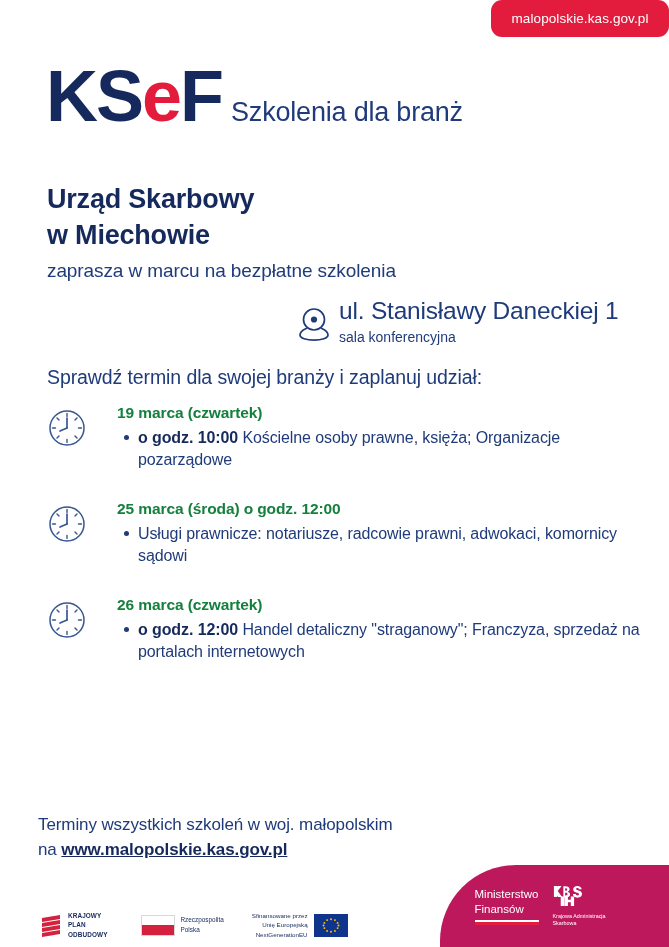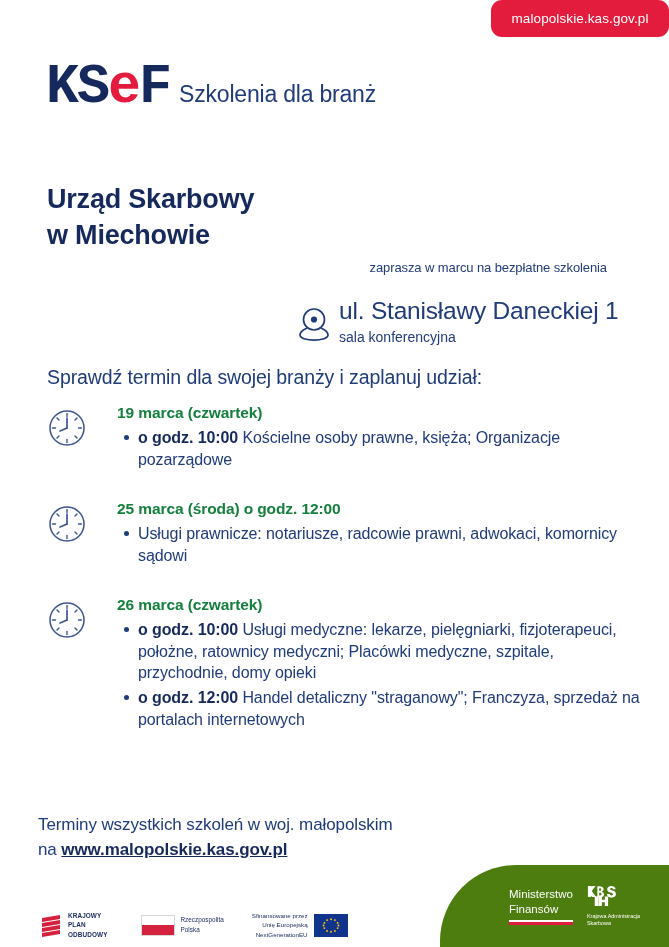--- a/index.html
+++ b/index.html
@@ -39,30 +39,29 @@
 
   
   .masthead {
     position: absolute;
     left: 46px;
     top: 60px;
     display: flex;
     align-items: baseline;
   }
   .ksef {
-    font-size: 55px;
+    font-size: 72px;
     font-weight: bold;
     letter-spacing: -2px;
     line-height: 1;
-    font-family: Liberation Mono, monospace;
   }
   .ksef .k, .ksef .s, .ksef .f { color: #16295C; }
   .ksef .e { color: #E31C3D; }
   .masthead-sub {
-    font-size: 23px;
+    font-size: 27px;
     color: #1F3B7A;
     margin-left: 9px;
     letter-spacing: -0.2px;
     line-height: 1;
   }
 
   
   .office {
     position: absolute;
     left: 47px;
@@ -70,25 +69,24 @@
     width: 560px;
   }
   .office-line {
     font-size: 27px;
     font-weight: bold;
     line-height: 1.33;
     color: #16295C;
     letter-spacing: -0.2px;
   }
   .office-invite {
-    font-size: 13px;
+    font-size: 19px;
     color: #1F3B7A;
     margin-top: 6px;
     letter-spacing: -0.1px;
-    text-align: right;
   }
 
   
   .address {
     position: absolute;
     left: 297px;
     top: 298px;
     display: flex;
     align-items: center;
   }
@@ -193,25 +191,25 @@
     color: #16295C;
   }
 
   
   .navy-block {
     position: absolute;
     right: 0;
     bottom: 0;
     width: 229px;
     height: 82px;
-    background: #4d7c0f;
+    background: #be185d;
     border-top-left-radius: 76px;
     display: flex;
     align-items: center;
-    justify-content: flex-end;
+    justify-content: center;
     padding-right: 14px;
     box-sizing: border-box;
   }
   .mf-logo {
     text-align: left;
     margin-right: 14px;
   }
   .mf-line {
     color: #ffffff;
     font-size: 11.5px;
@@ -378,21 +376,20 @@
           <line x1="30" y1="10" x2="28" y2="12"></line>
             <line x1="12" y1="28" x2="10" y2="30"></line>
         </g>
         <line x1="20" y1="20" x2="20" y2="10" stroke="#3A5593" stroke-width="1.7" stroke-linecap="round"></line>
         <line x1="20" y1="20" x2="13" y2="23" stroke="#3A5593" stroke-width="1.7" stroke-linecap="round"></line>
       </svg>
     </span>
     <div class="event-body">
       <div class="event-date">26 marca (czwartek)</div>
       <ul class="event-list">
-        <li class="event-item"><b>o godz. 10:00</b><span> Usługi medyczne: lekarze, pielęgniarki, fizjoterapeuci, położne, ratownicy medyczni; Placówki medyczne, szpitale, przychodnie, domy opieki</span></li>
         <li class="event-item"><b>o godz. 12:00</b><span> Handel detaliczny "straganowy"; Franczyza, sprzedaż na portalach internetowych</span></li>
       </ul>
     </div>
   </div>
 
 </div>
 
 <div class="footer-note">
   <div>Terminy wszystkich szkoleń w woj. małopolskim</div>
   <div><span>na </span><a class="footer-url" href="#">www.malopolskie.kas.gov.pl</a></div>

